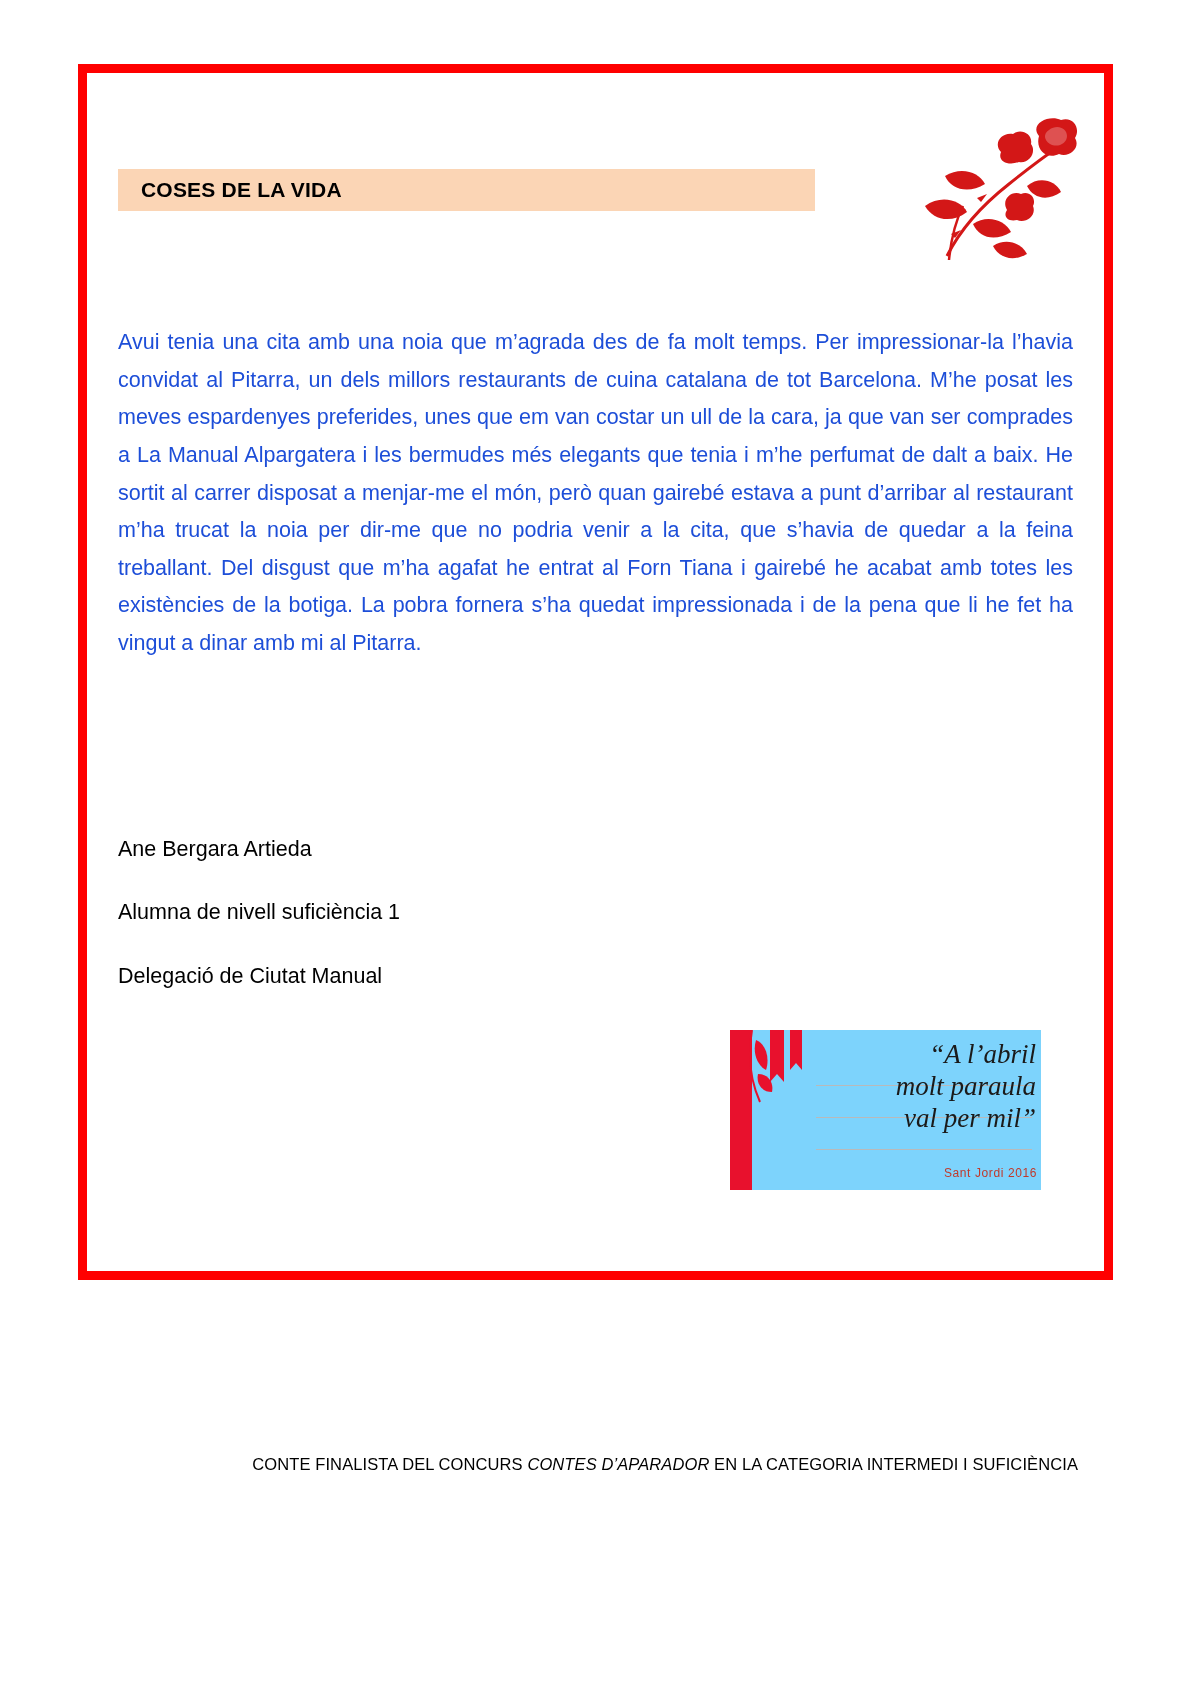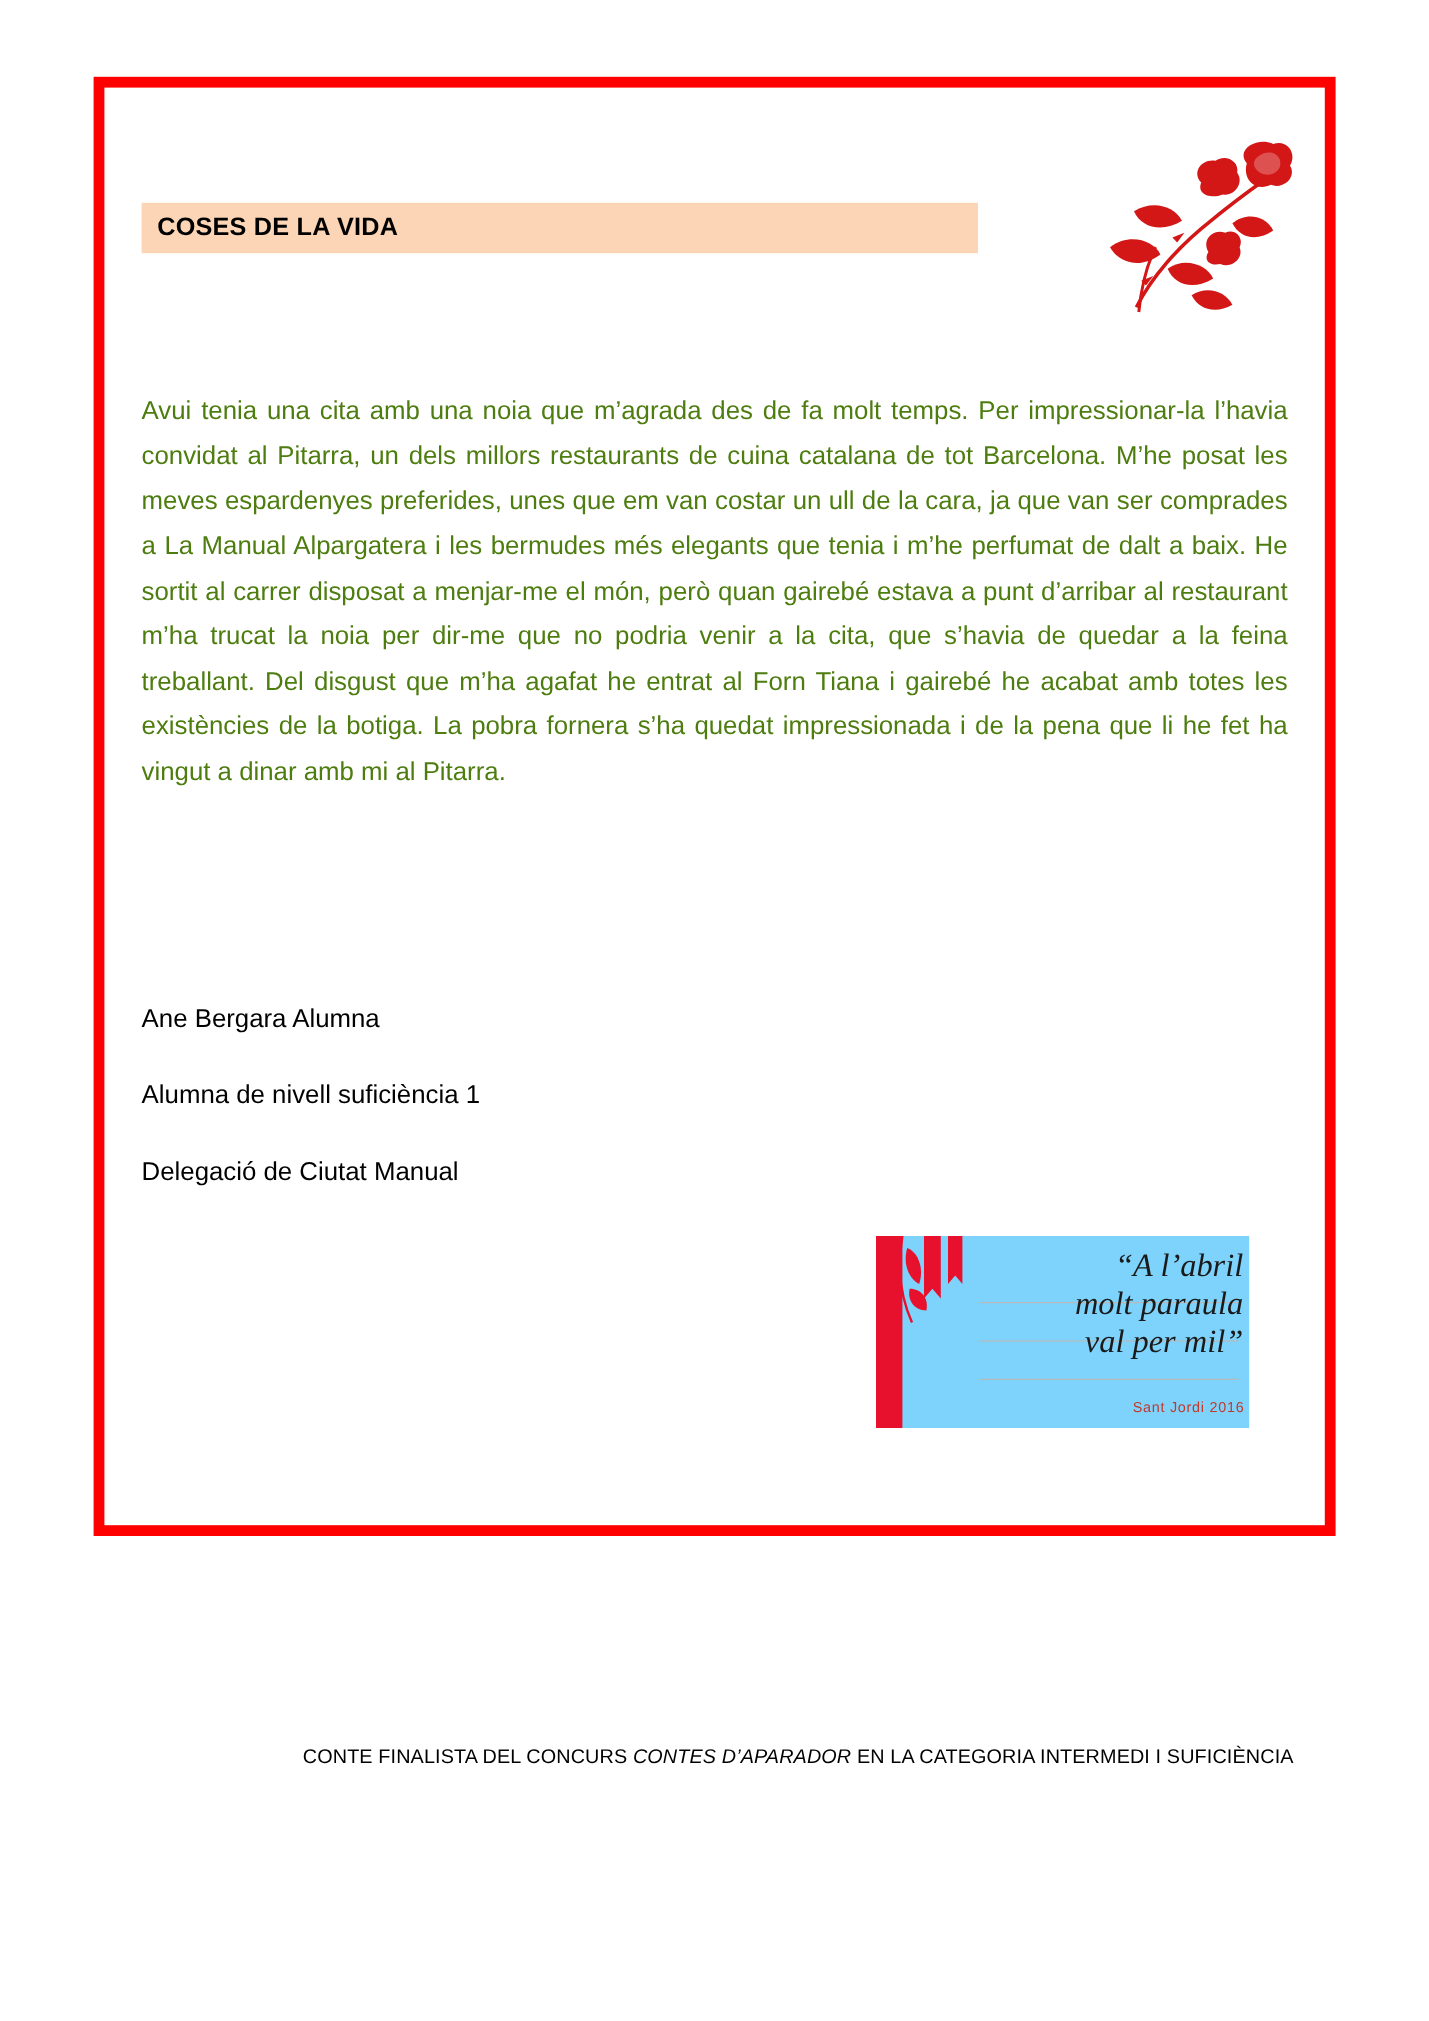--- a/index.html
+++ b/index.html
@@ -47,21 +47,21 @@
   }
   .title-band {
     position: absolute;
     left: 0;
     top: 65px;
     width: 697px;
     height: 42px;
     background: #fbd5b5;
     display: flex;
     align-items: center;
-    padding-left: 13px;
+    padding-left: 23px;
     box-sizing: border-box;
   }
   .title-band .title-text {
     font-size: 21px;
     font-weight: bold;
     letter-spacing: 0.2px;
     color: #000;
   }
 
   
@@ -73,21 +73,21 @@
     height: 160px;
   }
 
   
   .body-text {
     margin-top: 80px;
     font-size: 21.5px;
     line-height: 1.75;
     text-align: justify;
     text-justify: inter-word;
-    color: #4d7c0f;
+    color: #1d4ed8;
   }
 
   .signature {
     margin-top: 168px;
   }
   .signature p {
     font-size: 21.5px;
     line-height: 1.75;
     margin: 0 0 26px 0;
     text-align: left;
@@ -202,21 +202,21 @@
             <path d="M62 120 l10 -4 -6 8 z"></path>
             <path d="M88 84 l10 -4 -6 8 z"></path>
           </g>
         </svg>
       </div>
     </div>
 
     <div class="body-text">Avui tenia una cita amb una noia que m’agrada des de fa molt temps. Per impressionar-la l’havia convidat al Pitarra, un dels millors restaurants de cuina catalana de tot Barcelona. M’he posat les meves espardenyes preferides, unes que em van costar un ull de la cara, ja que van ser comprades a La Manual Alpargatera i les bermudes més elegants que tenia i m’he perfumat de dalt a baix. He sortit al carrer disposat a menjar-me el món, però quan gairebé estava a punt d’arribar al restaurant m’ha trucat la noia per dir-me que no podria venir a la cita, que s’havia de quedar a la feina treballant. Del disgust que m’ha agafat he entrat al Forn Tiana i gairebé he acabat amb totes les existències de la botiga. La pobra fornera s’ha quedat impressionada i de  la pena que li he fet ha vingut a dinar amb mi al Pitarra.</div>
 
     <div class="signature">
-      <p>Ane Bergara Alumna</p>
+      <p>Ane Bergara Artieda</p>
       <p>Alumna de nivell suficiència 1</p>
       <p>Delegació de Ciutat Manual</p>
     </div>
   </div>
 
   <div class="stamp">
     <div class="stamp-bar"></div>
     <div class="stamp-ribbon">
       <svg viewBox="0 0 78 96" width="78" height="96" xmlns="http://www.w3.org/2000/svg">
         <g fill="#e8112d">

